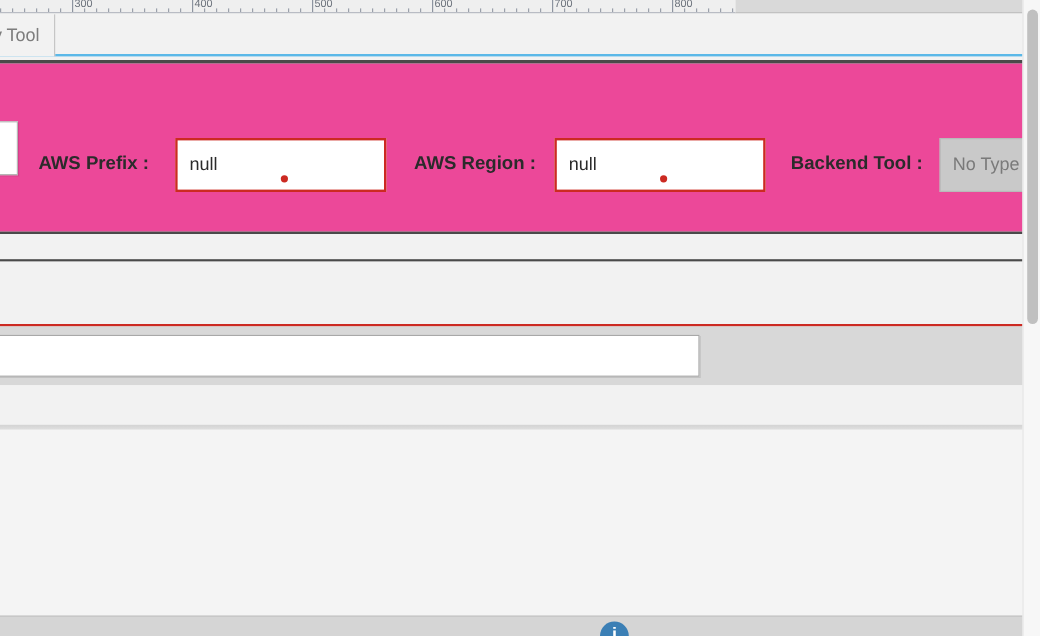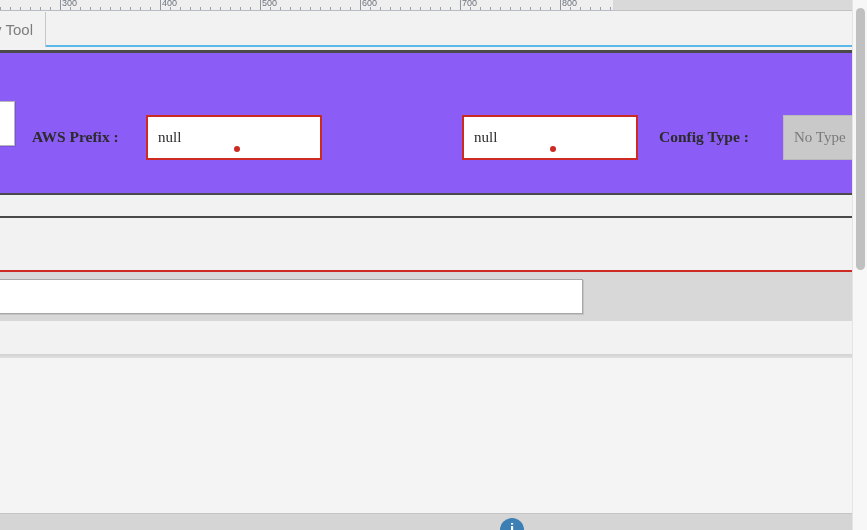--- a/index.html
+++ b/index.html
@@ -109,22 +109,21 @@
     height: 3px;
     background: #4a4a4a;
   }
 
   
   .form-panel {
     position: absolute;
     left: 0; top: 53px;
     width: 867px;
     height: 140px;
-    background: #8b5cf6;
-    font-family: Liberation Serif, serif;
+    background: #ec4899;
   }
 
   .field-row {
     position: absolute;
     left: 0; top: 60px;
     width: 867px;
     height: 48px;
   }
 
   .fld-label {
@@ -372,26 +371,27 @@
   <div class="form-panel">
 
     <div class="field-row">
 
       <div class="fld-label" style="left:32px;">AWS Prefix :</div>
       <div class="fld-input" style="left:146px; width:176px;">
         <span>null</span>
         <span class="dot"></span>
       </div>
 
+      <div class="fld-label" style="left:345px;">AWS Region :</div>
       <div class="fld-input" style="left:462px; width:176px;">
         <span>null</span>
         <span class="dot"></span>
       </div>
 
-      <div class="fld-label" style="left:659px;">Config Type :</div>
+      <div class="fld-label" style="left:659px;">Backend Tool :</div>
       <div class="fld-input disabled" style="left:783px; width:100px;">
         <span>No Type</span>
       </div>
 
     </div>
   </div>
 
   <div id="cut-left-input"></div>
 
   <div class="dark-rule" style="top:193px;"></div>

